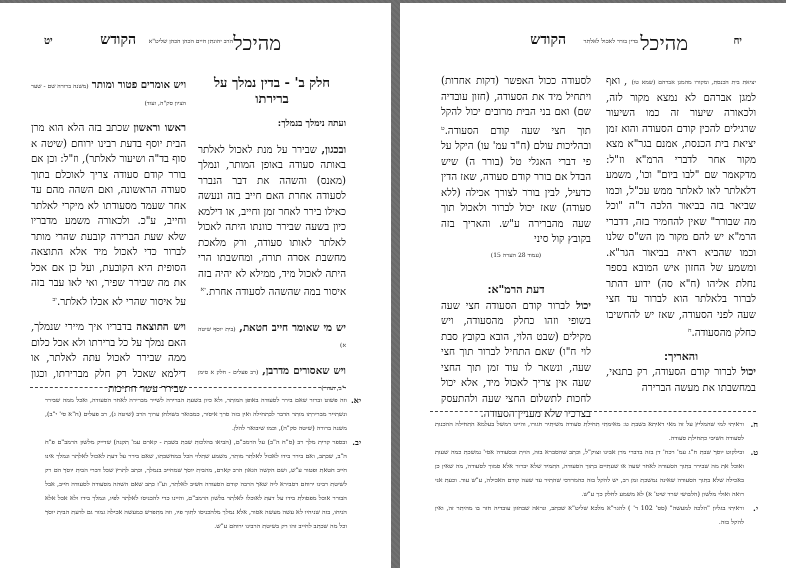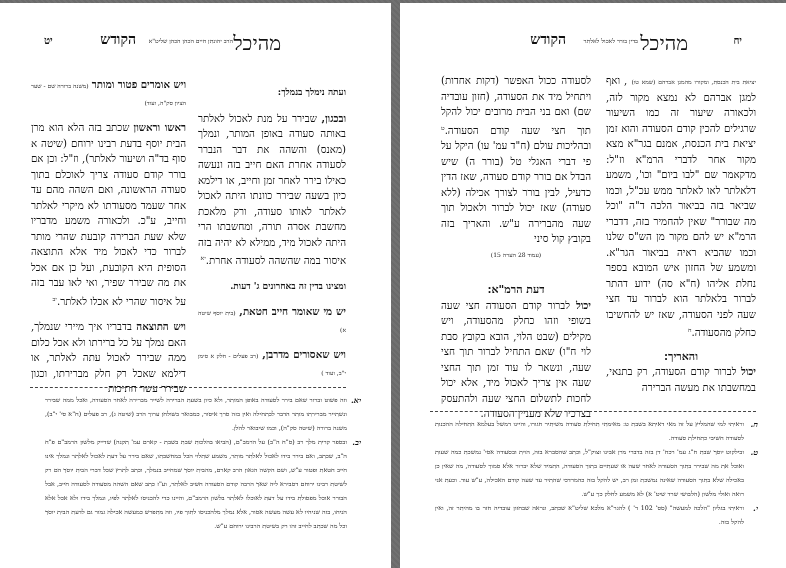--- a/index.html
+++ b/index.html
@@ -45,43 +45,43 @@
   .sub { font-size:9px; font-weight:bold; margin:0; }
   .gap { height:10px; }
 
   .divider {
     position:absolute; height:0; border-top:1px dashed #444;
   }
   .footnotes {
     position:absolute; direction:rtl; font-size:6.3px; line-height:14px; text-align:justify;
   }
   .fn { display:flex; gap:4px; margin:0; }
-  .fn-mark { font-weight:bold; font-size:8px; min-width:10px;font-style:italic; }
+  .fn-mark { font-weight:bold; font-size:8px; min-width:10px; }
   .fn-text { flex:1; }
 </style>
 </head>
 <body>
 
 <div class="viewer-bg"></div>
 
 <div class="page" id="page-left">
   <div class="running-head">
     <span class="rh rh-title" style="right:110px;">מהיכל</span>
     <span class="rh rh-small" style="right:158px;">הרב יהונתן חיים הכהן הכהן שליט"א</span>
     <span class="rh rh-big" style="right:255px;">הקודש</span>
     <span class="rh rh-num" style="left:44px;text-align:right;">יט</span>
   </div>
 
   <div class="col" style="right:45px; top:72px; width:148px;">
+    <p class="heading-lg">חלק ב' - בדין נמלך על ברירתו</p>
     <div style="height:10px"></div>
     <p class="sub">ועתה נימלך בנמלך:</p>
     <div style="height:10px"></div>
     <p><span class="bold">ובכגון,</span> <span>שבירר על מנת לאכול לאלתר באותה סעודה באופן המותר, ונמלך (מאנס) והשהה את דבר הנברר לסעודה אחרת האם חייב בזה ונעשה כאילו בירר לאחר זמן וחייב, או דילמא כיון בשעה שבירר כוונתו היתה לאכול לאלתר לאותו סעודה, ורק מלאכת מחשבת אסרה תורה, ומחשבתו הרי היתה לאכול מיד, ממילא לא יהיה בזה איסור במה שהשהה לסעודה אחרת.</span><sup class="small">יא</sup></p>
     <div class="gap"></div>
-    <p class="sub">ומצינו בדין זה באחרונים ג' דעות.</p>
     <div class="gap"></div>
     <p><span class="bold">יש מי שאומר חייב חטאת,</span> <span class="small">(בית יוסף שיטה א)</span></p>
     <div class="gap"></div>
     <p><span class="bold">ויש שאסורים מדרבן,</span> <span class="small">(רב פעלים - חלק א סימן י"ב, ועוד )</span></p>
   </div>
 
   <div class="col" style="right:205px; top:74px; width:155px;">
     <p><span class="bold">ויש אומרים פטור ומותר</span> <span class="small">(משנה ברורה שם - שער הציון סק"ה, ועוד)</span></p>
     <div class="gap"></div>
     <p><span class="bold">ראשו וראשון</span> <span>שכתב בזה הלא הוא מרן הבית יוסף בדעת רבינו ירוחם (שיטה א סוף בד"ה ושיעור לאלתר), וז"ל: וכן אם בורר קודם סעודה צריך לאוכלם בתוך סעודה הראשונה, ואם השהה מהם עד אחר שעמד מסעודתו לא מיקרי לאלתר וחייב, ע"כ. ולכאורה משמע מדבריו שלא שעת הברירה קובעת שהרי מותר לברור כדי לאכול מיד אלא התוצאה הסופית היא הקובעת, ועל כן אם אכל את מה שבירר שפיר, ואי לאו עבר בזה על איסור שהרי לא אכלו לאלתר.</span><sup class="small">יב</sup></p>

